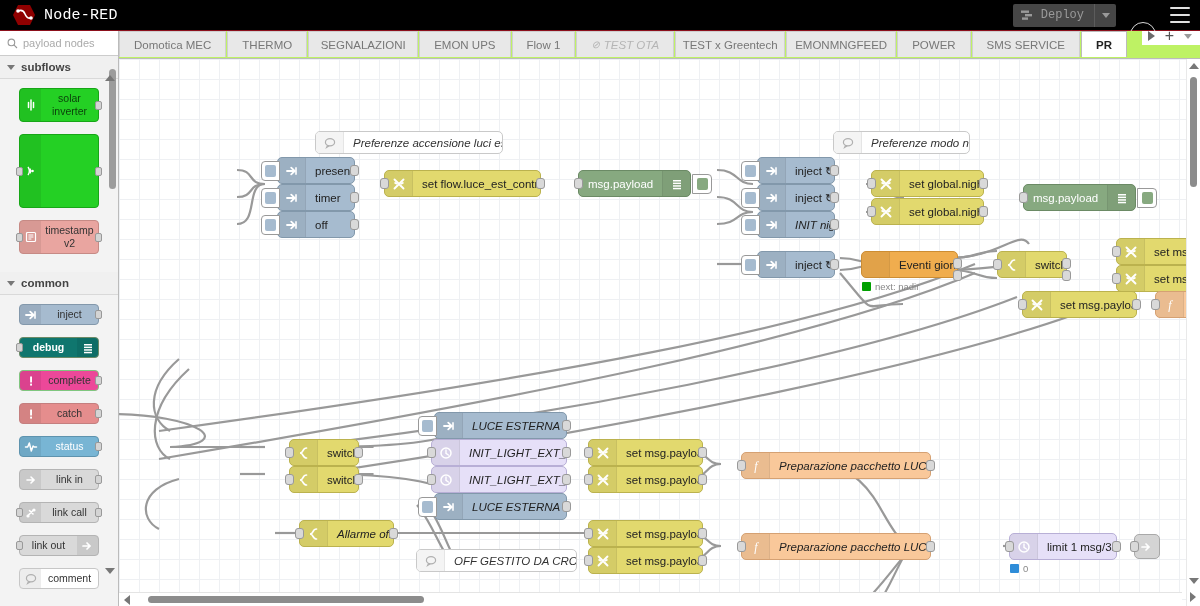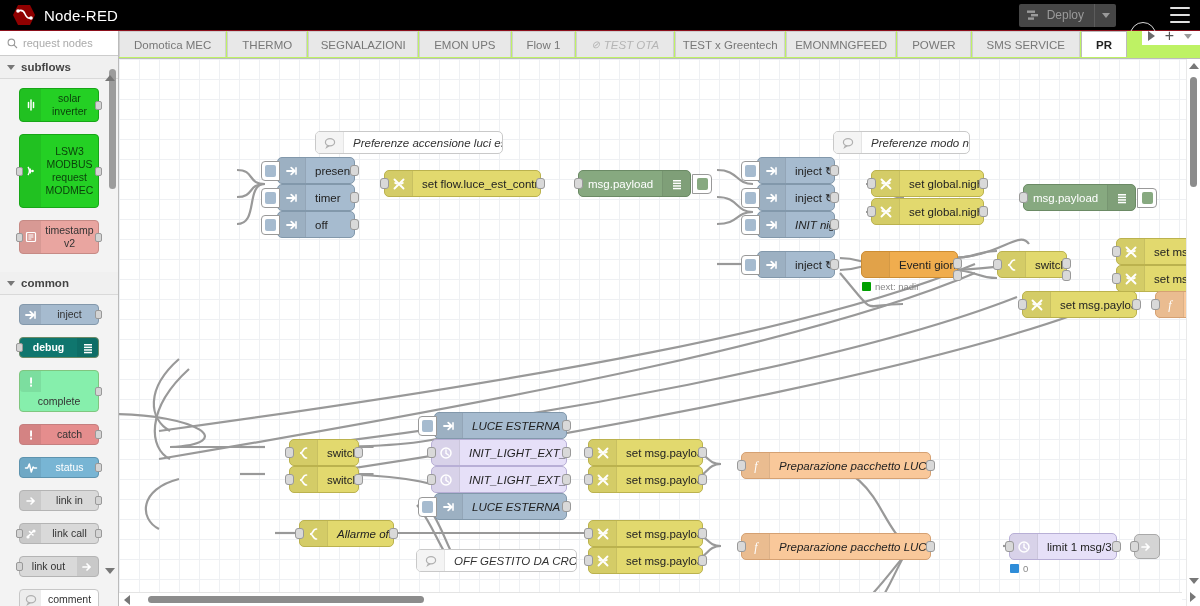--- a/index.html
+++ b/index.html
@@ -13,21 +13,21 @@
     background: #fff;
     -webkit-font-smoothing: antialiased;
   }
 
   
   #header {
     position: absolute; top: 0; left: 0;
     width: 1200px; height: 31px;
     background: #000; color: #c7c7c7;
     border-bottom: 1px solid #8c101c;
-    display: flex; align-items: center;
+    display: flex; align-items: center; font-family: Liberation Mono, monospace;
   }
   #brand { display: flex; align-items: center; padding-left: 12px; gap: 8px; }
   #brand .logo { width: 24px; height: 22px; display:block; }
   #brand .title { font-size: 15px; color: #fff; letter-spacing: .2px; }
   #header-right { margin-left: auto; display: flex; align-items: center; gap: 0px; padding-right: 10px; }
 
   #deploy-btn {
     display: flex; align-items: center;
     height: 23px; background: #464646; color: #9a9a9a;
     border-radius: 2px; font-size: 12px; margin-right: 14px;
@@ -91,21 +91,21 @@
   }
   .pal-node .port.inp { left: -4px; }
   .pal-node .port.out { right: -4px; }
 
   .nd-subflow { background: #24d024; border-color: #17a617; color:#fff;align-items:center; }
   .nd-subflow .pn-label { color: #0b3f0b; }
   .nd-ts { background: #e9a5a0; border-color: #c68a85; }
   .nd-inject { background: #a6bbcf; border-color: #8398ab; }
   .nd-debug { background: #0f766e; border-color: #6c8a66; font-weight: bold; }
   .nd-debug .pn-label { color:#fff; }
-  .nd-complete { background: #86efac; border-color: #7fc67f; flex-direction: column; }
+  .nd-complete { background: #ec4899; border-color: #7fc67f; }
   .nd-catch { background: #e2a3a3; border-color: #c47f7f; }
   .nd-catch { background: #e58d8d; }
   .nd-status { background: #78b5d4; border-color: #5e93ae; }
   .nd-status .pn-label { color:#fff; }
   .nd-link { background: #d9d9d9; border-color: #b4b4b4; align-items: center; }
   .nd-comment { background: #fff; border-color: #c7c7c7; }
 
   #pal-scroll-up, #pal-scroll-dn {
     position:absolute; right: 3px; width: 10px; height: 10px;
   }
@@ -278,21 +278,21 @@
 </div>
 
 <div id="palette">
   <div id="palette-search">
     <span>
       <svg class="glyph" width="11" height="11" viewBox="0 0 11 11">
         <circle cx="4.4" cy="4.4" r="3.3" stroke="#999" stroke-width="1.1" fill="none"></circle>
         <line x1="6.9" y1="6.9" x2="10" y2="10" stroke="#999" stroke-width="1.1"></line>
       </svg>
     </span>
-    <span>request nodes</span>
+    <span>payload nodes</span>
   </div>
   <div id="pal-content">
       <div class="pal-cat-header">
         <span class="pal-chev"></span>
         <span>subflows</span>
       </div>
       <div class="pal-body">
         <div class="pal-node nd-subflow">
           <span class="pn-icon">
             <svg class="glyph" width="14" height="14" viewBox="0 0 14 14">
@@ -303,21 +303,20 @@
           <span class="port out"></span>
         </div>
         <div class="pal-node nd-subflow" style="min-height: 74px;">
           <span class="pn-icon">
             <svg class="glyph" width="14" height="14" viewBox="0 0 14 14">
               <path d="M4 3 A7 7 0 0 1 4 11" stroke="#fff" stroke-width="1.4" fill="none"></path>
               <path d="M6 4.6 A4.5 4.5 0 0 1 6 9.4" stroke="#fff" stroke-width="1.4" fill="none"></path>
               <circle cx="8.5" cy="7" r="1.3" fill="#fff"></circle>
             </svg>
           </span>
-          <span class="pn-label">LSW3 MODBUS request MODMEC</span>
           <span class="port out"></span>
           <span class="port inp"></span>
         </div>
         <div class="pal-node nd-ts">
           <span class="pn-icon">
             <svg class="glyph" width="14" height="14" viewBox="0 0 14 14">
               <rect x="2.5" y="2.5" width="9" height="9" rx="1" stroke="#fff" stroke-width="1.2" fill="none"></rect>
               <path d="M4.4 5h5M4.4 7h5M4.4 9h3" stroke="#fff" stroke-width="1.1"></path>
             </svg>
           </span>

